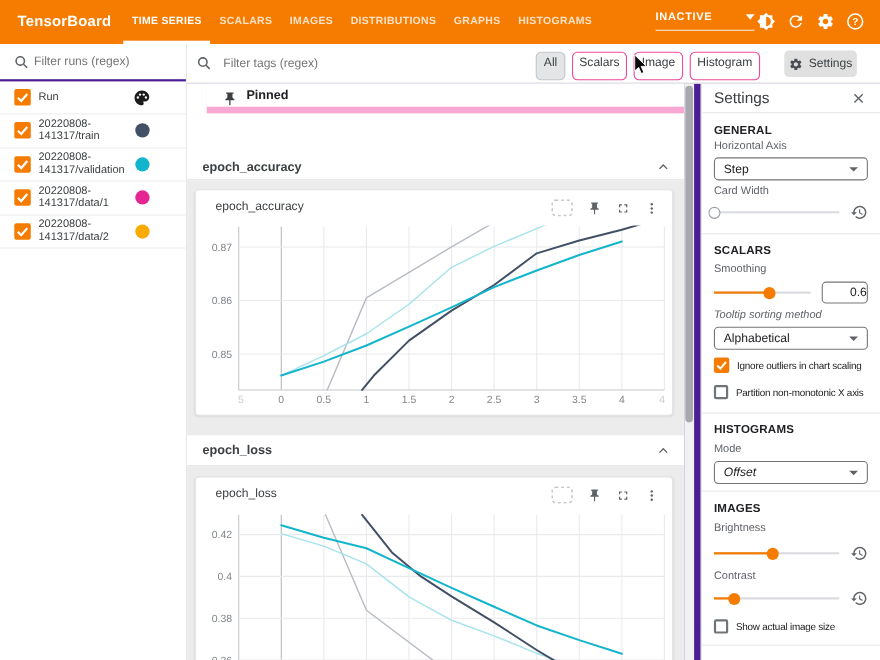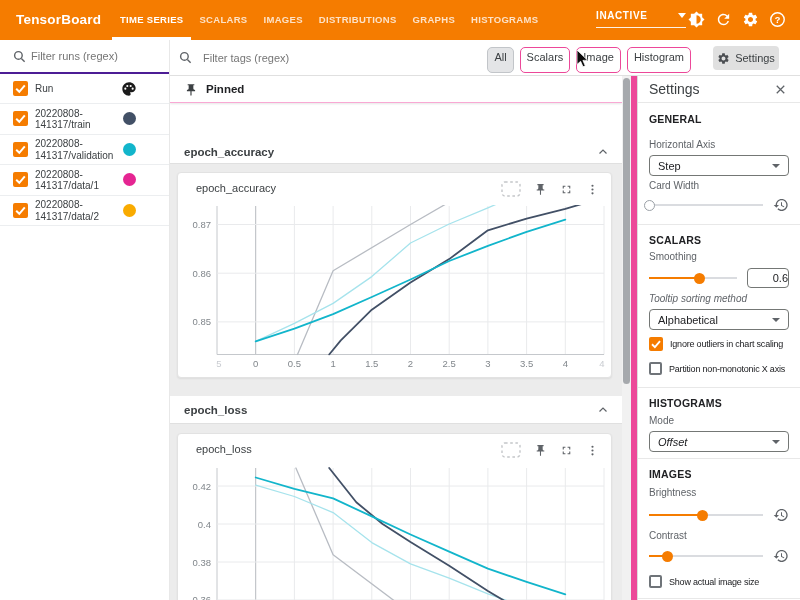--- a/index.html
+++ b/index.html
@@ -1,17 +1,17 @@
 <!DOCTYPE html>
 <html><head>
 <meta charset="utf-8">
 <style>
 *{margin:0;padding:0;box-sizing:border-box}
 html,body{width:800px;height:600px;overflow:hidden;background:#fff}
-#app{position:relative;width:800px;height:600px;font-family:"Liberation Sans",sans-serif;color:#202124;background:#ec4899}
+#app{position:relative;width:800px;height:600px;font-family:"Liberation Sans",sans-serif;color:#202124;background:#4c1d95}
 svg{display:block}
 
 #hdr{position:absolute;left:0;top:0;width:800px;height:40px;background:#f57c00}
 #logo{position:absolute;left:16px;top:0;line-height:40px;font-size:13.5px;color:#fff;font-weight:bold;letter-spacing:.2px}
 #nav{position:absolute;left:112px;top:0;height:40px;display:flex}
 .nav-item{height:40px;line-height:40px;padding:0 8px;font-size:9.5px;font-weight:bold;letter-spacing:.3px;color:rgba(255,255,255,.78);position:relative}
 .nav-item.active{color:#fff}
 .nav-item.active::after{content:"";position:absolute;left:0;right:0;bottom:0;height:3px;background:#fff}
 #status{position:absolute;left:596px;top:10px;width:90px;display:flex;align-items:center;justify-content:space-between;border-bottom:1px solid rgba(255,255,255,.9);padding-bottom:6px;color:#fff}
 #status span{font-size:10px;font-weight:bold;letter-spacing:.6px}
@@ -31,21 +31,21 @@
 #toolbar{position:absolute;left:170px;top:40px;width:630px;height:36px;background:#fff;border-bottom:1px solid #e0e0e0}
 #toolbar .ph{position:absolute;left:33px;top:50%;transform:translateY(-50%);font-size:11px;color:#757575}
 #toolbar>svg{position:absolute;left:9px;top:11px}
 #chips{position:absolute;right:109px;top:7px;display:flex;gap:6px}
 .chip{height:26px;line-height:19px;padding:0 6px;font-size:11px;color:#3c4043;background:#fff;border:1px solid #ec4899;border-radius:5px}
 .chip.sel{background:#e4e5e7;border-color:#c2c5c9}
 #settings-btn{position:absolute;right:21px;top:6px;width:66px;height:24px;background:#e0e0e0;border-radius:4px;display:flex;align-items:center;justify-content:center;gap:5px}
 #settings-btn span{font-size:11px;color:#3c4043;font-weight:500}
 
 #content{position:absolute;left:170px;top:76px;width:452px;height:524px;background:#fff;overflow:hidden}
-#pinned-row{position:absolute;left:0;top:0;width:100%;height:27px;background:#fff;border-bottom:1px solid #f9a8d4;box-shadow:0 1px 2px rgba(0,0,0,.10);z-index:3}
+#pinned-row{position:absolute;left:18px;top:0;width:100%;height:27px;background:#fff;border-bottom:6px solid #f9a8d4;box-shadow:0 1px 2px rgba(0,0,0,.10);z-index:3}
 #pinned-row svg{position:absolute;left:14px;top:7px}
 #pinned-row .lbl{position:absolute;left:36px;top:50%;transform:translateY(-50%);font-size:11.5px;font-weight:bold;color:#202124}
 #pin-hint{position:absolute;left:0;top:28px;width:100%;height:37px;background:#ececec;display:flex;align-items:center;justify-content:center;font-size:10.5px;font-style:italic;color:#5f6368}
 .sec-head{position:absolute;left:0;width:100%;background:#fff;border-bottom:1px solid #e0e0e0;z-index:2}
 .sec-head .t{position:absolute;left:14px;top:50%;transform:translateY(-50%);font-size:11.5px;font-weight:bold;color:#3c4043}
 .sec-head svg{position:absolute;right:13px;top:50%;margin-top:-6px}
 .gray{position:absolute;left:0;width:100%;background:#ececec}
 .card{position:absolute;left:7px;width:435px;background:#fff;border:1px solid #e2e2e2;border-radius:4px;box-shadow:0 1px 2px rgba(0,0,0,.07)}
 .card .ct{position:absolute;left:18px;top:9px;font-size:11px;color:#3c4043}
 .card .ic-row{position:absolute;right:12px;top:8px;display:flex;align-items:center;gap:13px}
@@ -347,21 +347,21 @@
 
 <div id="spanel">
   <div id="sp-title">
     <span class="t">Settings</span>
   <svg width="15" height="15" viewBox="0 0 24 24" fill="none" stroke="#5f6368" stroke-width="2">
           <path d="M18 6L6 18M6 6l12 12"></path>
         </svg>
       </div>
   <div id="sp-body">
         <div class="sp-heading" style="margin-top: 10px;">GENERAL</div>
-        <div class="sp-label" style="margin-top: 14px;">Horizontal Axis</div>
+        <div class="sp-label" style="margin-top: 2px;">Horizontal Axis</div>
         <div class="sp-select" style="margin-top: 4px;">
           <span>Step</span>
           <i class="caret-d"></i>
         </div>
         <div class="sp-label" style="margin-top: 4px;">Card Width</div>
         <div class="sp-sliderrow" style="margin-top: 4px;">
           <div class="track">
             <div class="knob hollow" style="left: calc(0% - 5.5px);"></div>
           </div>
           <svg width="16" height="16" viewBox="0 0 24 24" fill="#5f6368">

